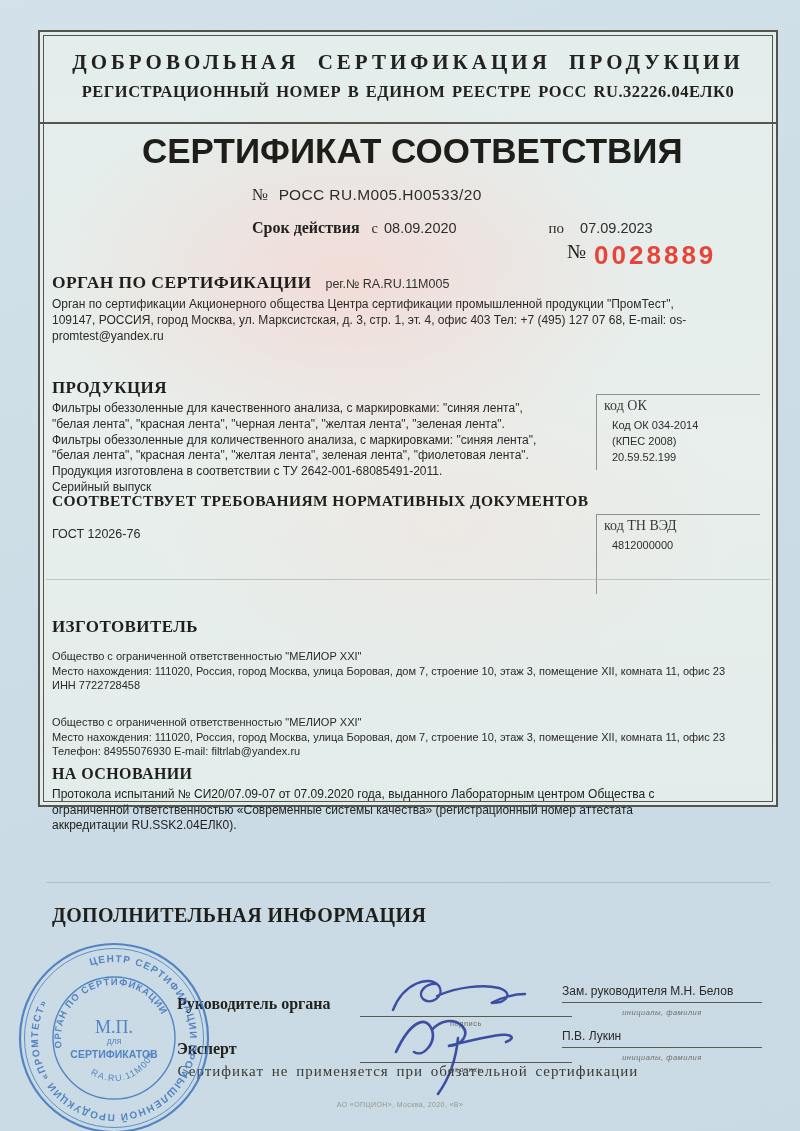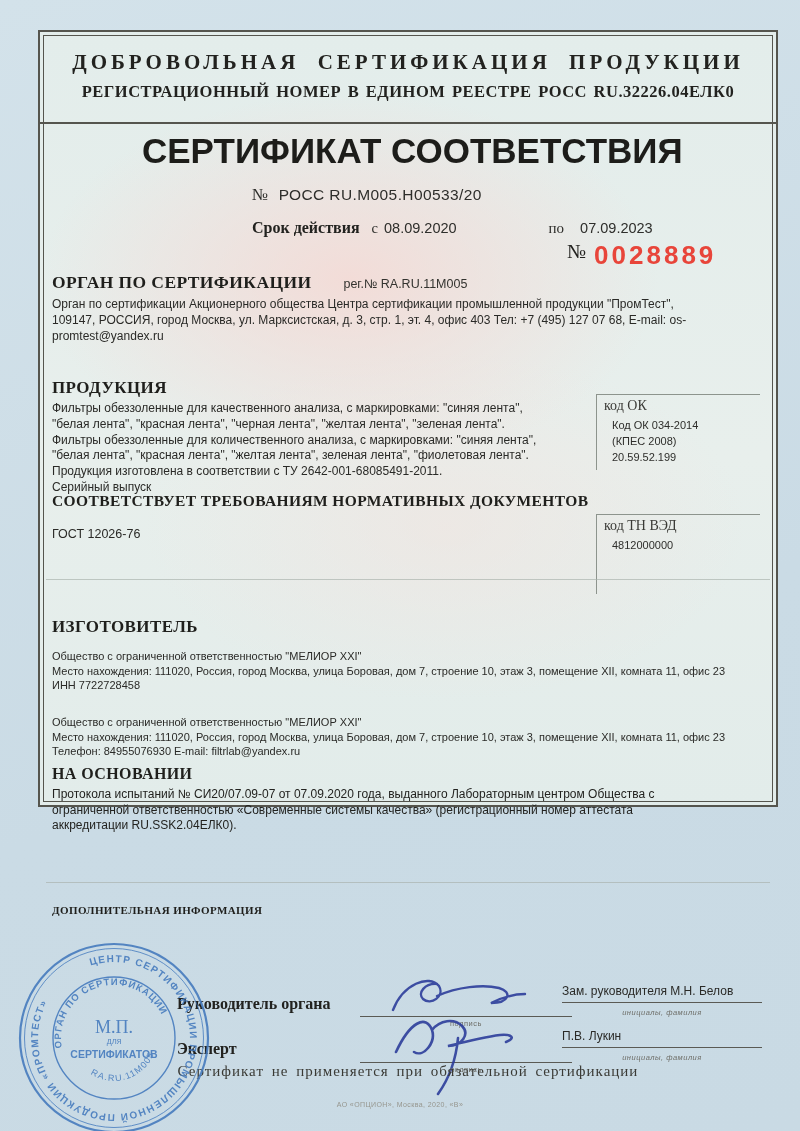--- a/index.html
+++ b/index.html
@@ -40,21 +40,21 @@
   .validity-row .d1{margin-left:6px;}
   .validity-row .po{font-family:"Liberation Serif",serif;font-size:15px;margin-left:92px;}
   .validity-row .d2{margin-left:16px;}
   .blank-number-row{position:absolute;top:208px;left:527px;}
   .blank-number-row .no{font-family:"Liberation Serif",serif;font-size:20px;color:#22221f;vertical-align:top;}
   .blank-number-row .val{font-size:26px;font-weight:bold;letter-spacing:3px;color:#e8453a;margin-left:8px;}
 
   .sec-heading{font-family:"Liberation Serif",serif;font-weight:bold;color:#1f1f1c;letter-spacing:0.4px;}
   .org-row{position:absolute;top:240px;left:12px;}
   .org-row .sec-heading{font-size:17.5px;display:inline;}
-  .org-row .reg{font-size:12.5px;margin-left:32px;color:#33332f;}
+  .org-row .reg{font-size:12.5px;margin-left:14px;color:#33332f;}
   .org-text{position:absolute;top:264px;left:12px;width:712px;font-size:12px;line-height:16px;}
 
   .product-heading{position:absolute;top:346px;left:12px;font-size:17px;}
   .product-text{position:absolute;top:369px;left:12px;width:552px;font-size:12px;line-height:15.8px;}
 
   .code-box{position:absolute;left:556px;width:164px;border-top:1px solid #8d948d;border-left:1px solid #8d948d;padding:3px 0 0 7px;box-sizing:border-box;}
   .code-box .code-label{font-family:"Liberation Serif",serif;font-size:14px;color:#3a3a36;}
   .code-box .code-value{font-size:11px;margin:3px 0 0 8px;line-height:16px;color:#2e2e2b;}
   .kod-ok{top:362px;height:76px;}
   .kod-tnved{top:482px;height:80px;}
@@ -66,21 +66,21 @@
   .sep1{top:547px;}
   .sep2{top:850px;}
 
   .manufacturer-heading{position:absolute;top:585px;left:12px;font-size:17px;}
   .manufacturer-text{position:absolute;top:617px;left:12px;width:716px;font-size:11px;line-height:14.5px;}
   .issued-heading{position:absolute;top:660px;left:12px;font-size:17px;}
   .issued-text{position:absolute;top:683px;left:12px;width:716px;font-size:11px;line-height:14.5px;}
   .basis-heading{position:absolute;top:733px;left:12px;font-size:16px;}
   .basis-text{position:absolute;top:755px;left:12px;width:655px;font-size:12px;line-height:15.5px;color:#232320;}
 
-  .additional-heading{position:absolute;top:872px;left:12px;font-size:11px;}
+  .additional-heading{position:absolute;top:872px;left:12px;font-size:20px;}
   .additional-text{position:absolute;top:894px;left:12px;width:700px;font-size:11.5px;line-height:15px;}
 
   .sig-role{position:absolute;left:137px;font-family:"Liberation Serif",serif;font-weight:bold;font-size:16px;color:#22221f;}
   .role1{top:963px;}
   .role2{top:1008px;}
   .sig-line{position:absolute;left:320px;width:212px;border-bottom:1px solid #5a5a54;}
   .sig-line1{top:948px;height:36px;}
   .sig-line2{top:990px;height:40px;}
   .sig-caption{position:absolute;left:320px;width:212px;text-align:center;font-size:7.5px;color:#6e6e68;letter-spacing:0.5px;}
   .sig-caption1{top:987px;}

